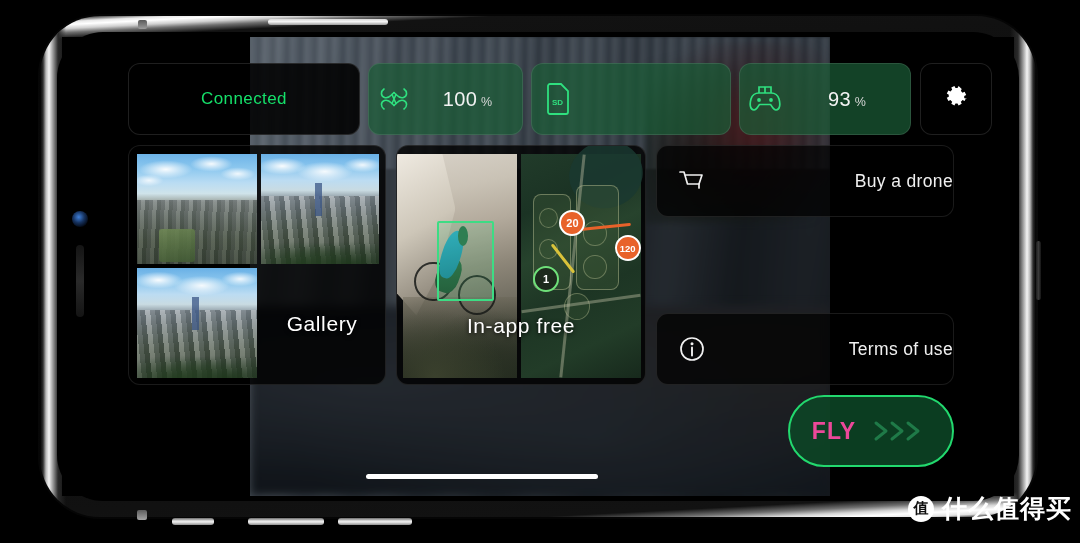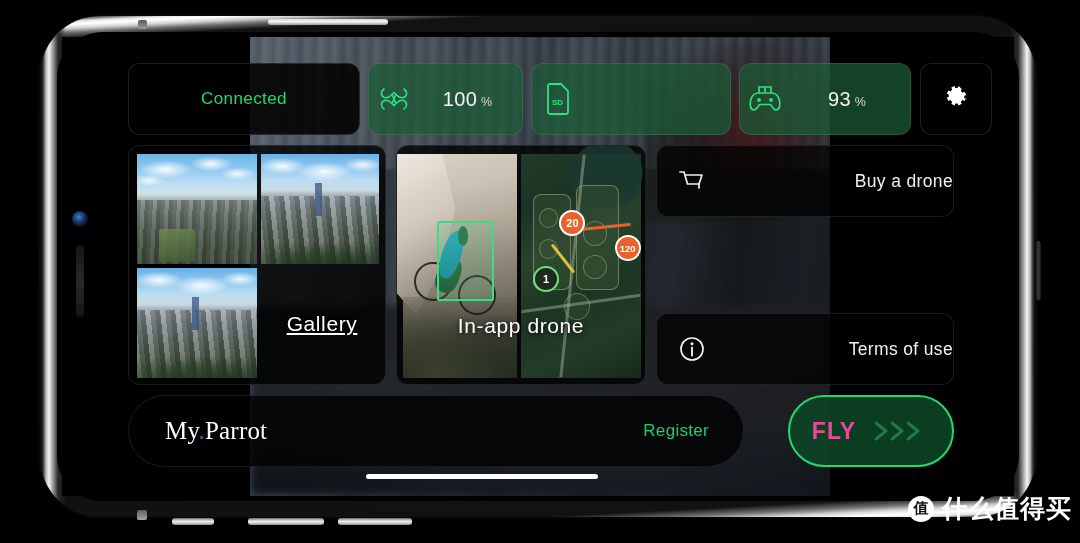--- a/index.html
+++ b/index.html
@@ -299,21 +299,21 @@
       <div class="thumb sky-b" style="left:132px;top:8px;width:118px;height:110px;">
         <div class="city"></div>
         <div class="tower"></div>
         <div class="trees"></div>
       </div>
       <div class="thumb sky-b" style="left:8px;top:122px;width:120px;height:110px;">
         <div class="city"></div>
         <div class="tower"></div>
         <div class="trees"></div>
       </div>
-      <div class="tile-label" style="left:130px;right:0;bottom:48px;text-decoration:underline;">Gallery</div>
+      <div class="tile-label" style="left:130px;right:0;bottom:48px;">Gallery</div>
     </div>
 
     <div class="tile tile-shop">
       <div class="thumb img-bike" style="left:6px;top:8px;width:114px;height:224px;">
         <div class="rockL"></div>
         <div class="scrub"></div>
         <div class="wheel" style="left:10%;top:48%;width:30%;height:16%;"></div>
         <div class="wheel" style="left:48%;top:54%;width:30%;height:16%;"></div>
         <div class="rider2"></div>
         <div class="rider"></div>
@@ -338,21 +338,21 @@
         <div class="wp wp-orange" style="left:32%;top:25%;">
           <span>20</span>
         </div>
         <div class="wp wp-orange" style="left:78%;top:22%;font-size:9.5px;margin-top:32px;">
           <span>120</span>
         </div>
         <div class="wp wp-green" style="left:10%;top:50%;">
           <span>1</span>
         </div>
       </div>
-      <div class="tile-label">In-app drone</div>
+      <div class="tile-label">In-app free</div>
     </div>
 
     <div class="menu-item mi1">
       <span class="mi-ico">
         <svg width="26" height="22" viewBox="0 0 26 22">
           <path d="M1 2 H5 L8.5 14 H20 L23 5 H7" fill="none" stroke="#f0f0f0" stroke-width="1.7" stroke-linecap="round" stroke-linejoin="round"></path>
           <path d="M20 14 V18" fill="none" stroke="#f0f0f0" stroke-width="1.7" stroke-linecap="round"></path>
         </svg>
       </span>
       <span class="mi-lbl">Buy a drone</span>
@@ -363,24 +363,20 @@
       <span class="mi-ico">
         <svg width="26" height="26" viewBox="0 0 26 26">
           <circle cx="13" cy="13" r="11" fill="none" stroke="#f0f0f0" stroke-width="1.7"></circle>
           <circle cx="13" cy="7.8" r="1.5" fill="#f0f0f0"></circle>
           <path d="M13 11.5 V19.5" stroke="#f0f0f0" stroke-width="1.9" stroke-linecap="round"></path>
         </svg>
       </span>
       <span class="mi-lbl">Terms of use</span>
     </div>
 
-    <div class="myparrot">
-      <span class="mp-logo"><span>My</span><span class="dot">.</span><span>Parrot</span></span>
-      <span class="mp-register">Register</span>
-    </div>
 
     <div class="fly">
       <span class="fly-lbl">FLY</span>
       <span class="chevs">
         <svg width="58" height="26" viewBox="0 0 58 26">
           <path d="M4 5 L14 13 L4 21" fill="none" stroke="#1f7a48" stroke-width="3" stroke-linecap="round" stroke-linejoin="round"></path>
           <path d="M20 5 L30 13 L20 21" fill="none" stroke="#1f7a48" stroke-width="3" stroke-linecap="round" stroke-linejoin="round"></path>
           <path d="M36 5 L46 13 L36 21" fill="none" stroke="#1f7a48" stroke-width="3" stroke-linecap="round" stroke-linejoin="round"></path>
         </svg>
       </span>

